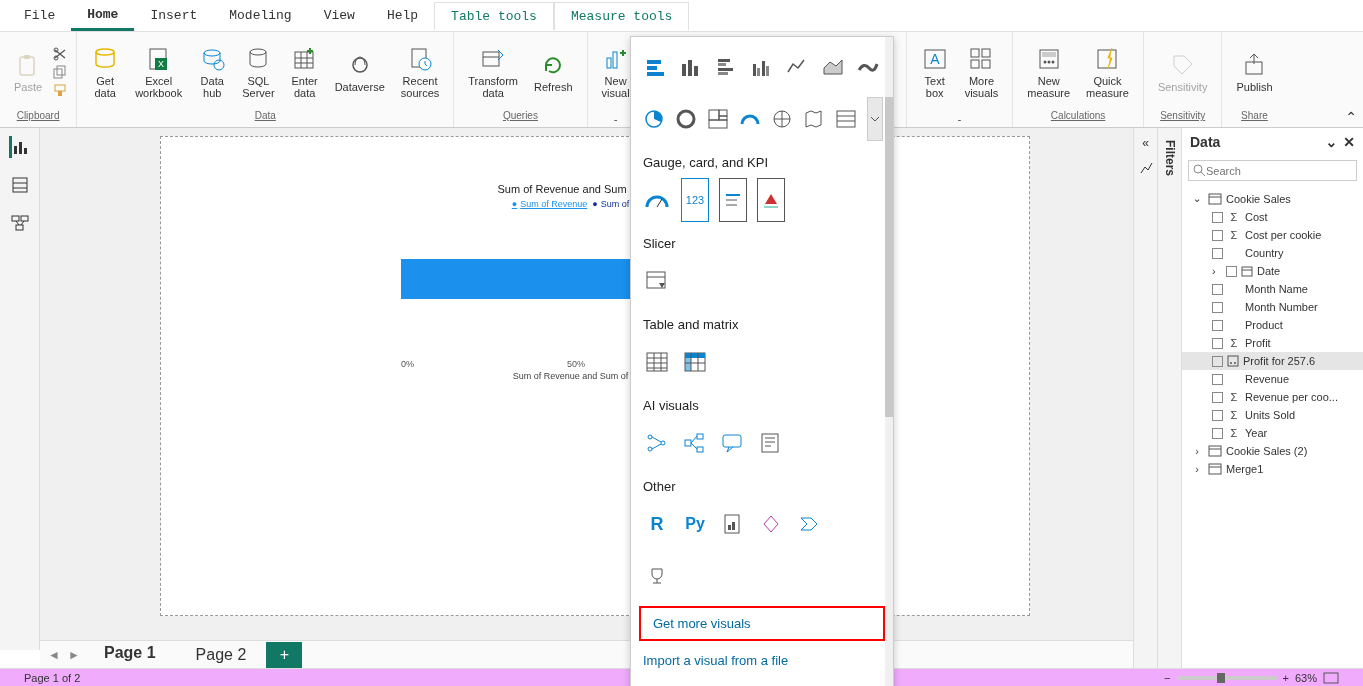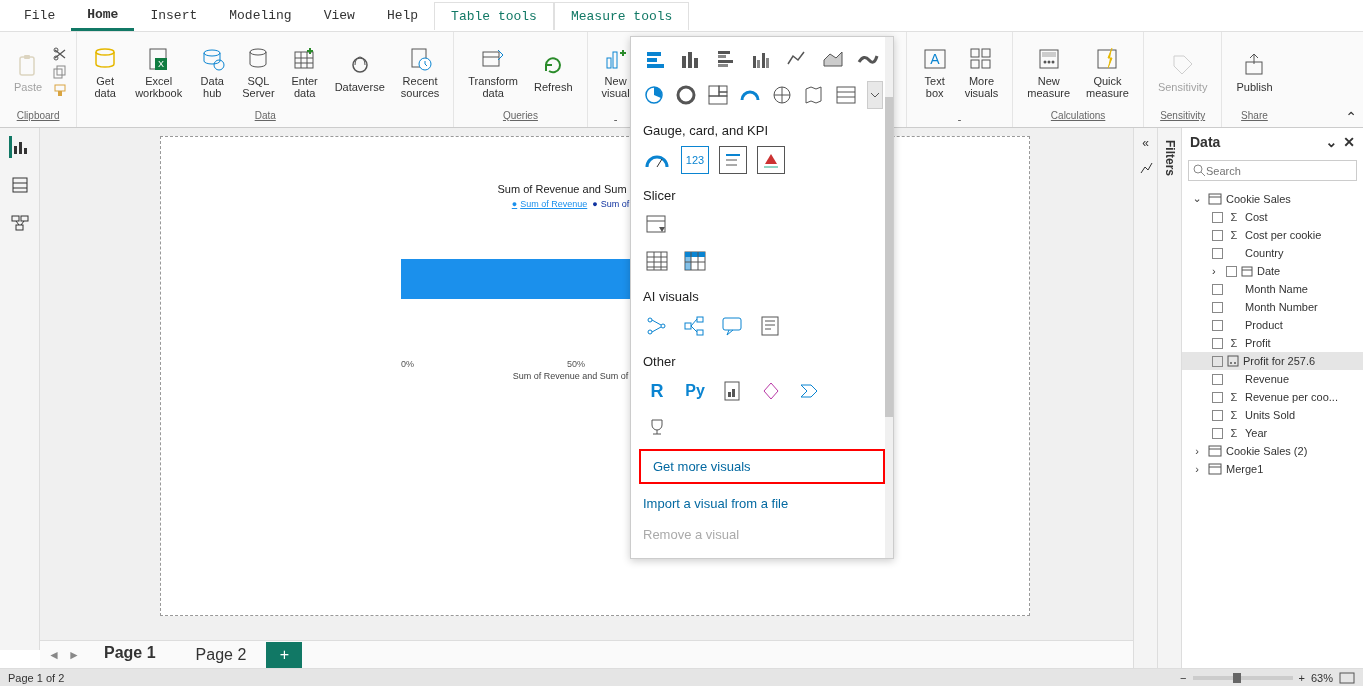--- a/index.html
+++ b/index.html
@@ -37,37 +37,37 @@
 .chart-bar-area { height: 120px; margin-top: 50px; position: relative; }
 .chart-bar { position: relative; height: 40px; margin-top: 40px; display:flex;}
 .chart-bar .seg1 { background:#1b90ec; flex:0 0 70%;}
 .chart-bar .seg2 { background:#1033a0; flex:0 0 30%;}
 .chart-axis { display:flex; justify-content:space-between; font-size:9px; color:#555; margin-top:60px;}
 .chart-xlabel { text-align:center; font-size:9px; color:#444; margin-top:2px;}
 
 
 .viz-panel { position: absolute; left: 630px; top: 36px; width: 264px; background: #fff; border: 1px solid #ccc; box-shadow: 0 2px 8px rgba(0,0,0,0.2); z-index: 30; padding: 4px 0 8px 0; }
 .viz-row { display:flex; gap:10px; padding:4px 12px;}
-.viz-ic { width:28px; height:28px; display:flex; align-items:center; justify-content:center; cursor:pointer;}
+.viz-ic { width:28px; height:44px; display:flex; align-items:center; justify-content:center; cursor:pointer;}
 .viz-section-label { font-size: 13px; padding: 10px 12px 4px 12px; color:#222;}
 .viz-link { font-size: 13px; padding: 8px 12px; color:#0369a1; cursor:pointer;}
 .viz-link.disabled { color:#aaa; }
 .viz-link.hl { border: 2px solid red; margin: 4px 8px;}
 .viz-scroll { position:absolute; right:0; top:0; bottom:0; width:8px; background:#f0f0f0;}
 .viz-thumb { position:absolute; right:0; top:60px; width:8px; height:320px; background:#c8c8c8;}
 
 
 .page-tabs { position: absolute; left: 40px; right: 230px; bottom: 18px; height: 28px; background:#fafafa; border-top:1px solid #ddd; display:flex; align-items:center; padding-left:4px;}
 .page-tabs .nav-arrow { width:20px; text-align:center; color:#888; cursor:pointer;}
 .page-tab { padding: 6px 20px; font-size: 16px; cursor:pointer;}
 .page-tab.active { border-bottom:3px solid #117865; font-weight:600;}
 .page-tab.add { background:#117865; color:#fff; width:36px; text-align:center; padding:4px 0;}
 
 
-.status-bar { position:absolute; left:0; right:0; bottom:0; height:18px; background:#e5e5e5; border-top:1px solid #ddd; font-size:11px; display:flex; align-items:center; justify-content:space-between; padding:0 8px;}
+.status-bar { position:absolute; left:0; right:0; bottom:0; height:18px; background:#f0abfc; border-top:1px solid #ddd; font-size:11px; display:flex; align-items:center; justify-content:space-between; padding:0 24px;}
 .zoom-ctrl { display:flex; align-items:center; gap:6px;}
 .zoom-slider { width:100px; height:4px; background:#ccc; position:relative;}
 .zoom-slider .knob { position:absolute; left:40px; top:-3px; width:8px; height:10px; background:#666;}
 
 
 .pane-collapsed { position:absolute; top:128px; bottom:18px; width:24px; background:#f4f4f4; border-left:1px solid #ddd; display:flex; flex-direction:column; align-items:center; padding-top:8px; gap:10px;}
 #vis-pane { right: 206px; }
 #filter-pane { right: 182px; }
 .pane-collapsed .v-label { writing-mode: vertical-rl; font-size:12px; font-weight:600; padding-top:4px; }
 
@@ -477,20 +477,21 @@
   <div class="viz-row">
     <div class="viz-ic">
         <svg width="24" height="24">
           <rect x="2" y="3" width="18" height="16" fill="none" stroke="#555"></rect>
           <line x1="2" y1="8" x2="20" y2="8" stroke="#555"></line>
           <path d="M14 14 h6 l-3 5 z" fill="#555"></path>
         </svg>
       </div>
   </div>
 
+  <div class="viz-section-label">Table and matrix</div>
   <div class="viz-row">
     <div class="viz-ic">
         <svg width="24" height="22">
           <rect x="2" y="2" width="20" height="18" fill="none" stroke="#555"></rect>
           <line x1="2" y1="7" x2="22" y2="7" stroke="#555"></line>
           <line x1="2" y1="12" x2="22" y2="12" stroke="#555"></line>
           <line x1="2" y1="17" x2="22" y2="17" stroke="#555"></line>
           <line x1="9" y1="2" x2="9" y2="20" stroke="#555"></line>
           <line x1="16" y1="2" x2="16" y2="20" stroke="#555"></line>
         </svg>

